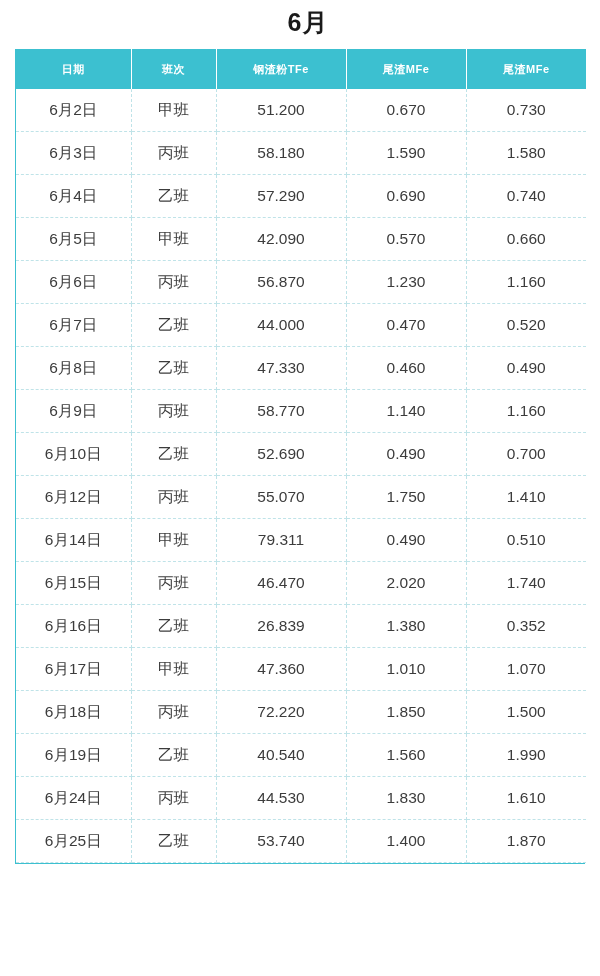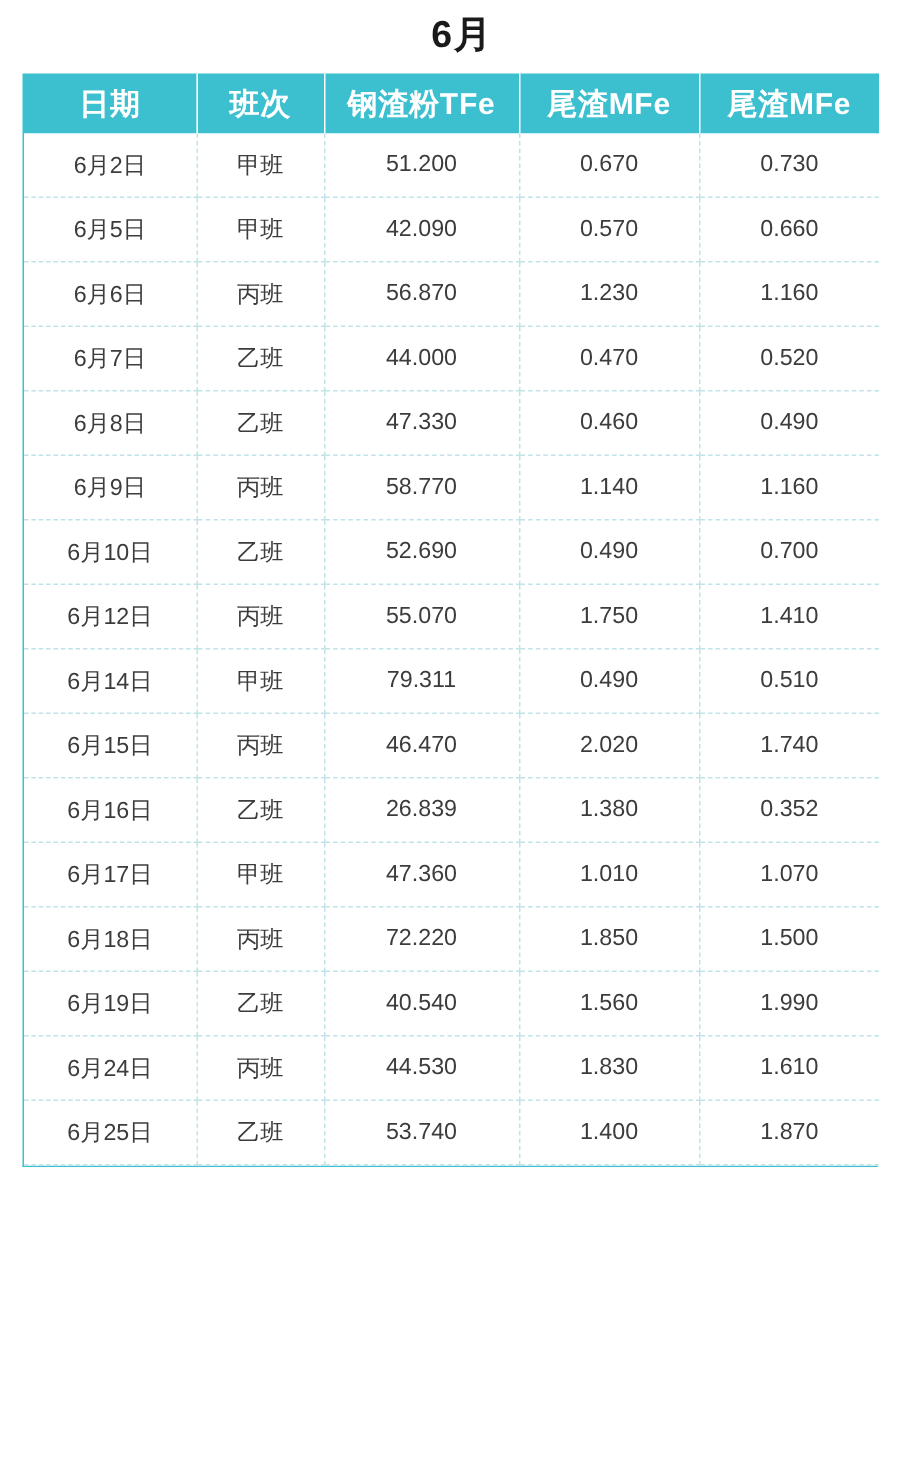--- a/index.html
+++ b/index.html
@@ -33,21 +33,21 @@
     box-sizing: border-box;
   }
   table.data-table {
     width: 570px;
     border-collapse: collapse;
     table-layout: fixed;
   }
   table.data-table th {
     background: #3cc0d0;
     color: #ffffff;
-    font-size: 20px;
+    font-size: 11px;
     font-weight: bold;
     height: 38px;
     text-align: center;
     border: none;
     letter-spacing: 0.5px;
   }
   table.data-table td {
     height: 40px;
     text-align: center;
     font-size: 15.5px;
@@ -107,20 +107,34 @@
         </thead>
         <tbody id="table-body">
             <tr>
               <td class="col-date">6月2日</td>
               <td class="col-shift">甲班</td>
               <td class="col-v1">51.200</td>
               <td class="col-v2">0.670</td>
               <td class="col-v3">0.730</td>
             </tr>
             <tr>
+              <td class="col-date">6月3日</td>
+              <td class="col-shift">丙班</td>
+              <td class="col-v1">58.180</td>
+              <td class="col-v2">1.590</td>
+              <td class="col-v3">1.580</td>
+            </tr>
+            <tr>
+              <td class="col-date">6月4日</td>
+              <td class="col-shift">乙班</td>
+              <td class="col-v1">57.290</td>
+              <td class="col-v2">0.690</td>
+              <td class="col-v3">0.740</td>
+            </tr>
+            <tr>
               <td class="col-date">6月5日</td>
               <td class="col-shift">甲班</td>
               <td class="col-v1">42.090</td>
               <td class="col-v2">0.570</td>
               <td class="col-v3">0.660</td>
             </tr>
             <tr>
               <td class="col-date">6月6日</td>
               <td class="col-shift">丙班</td>
               <td class="col-v1">56.870</td>

